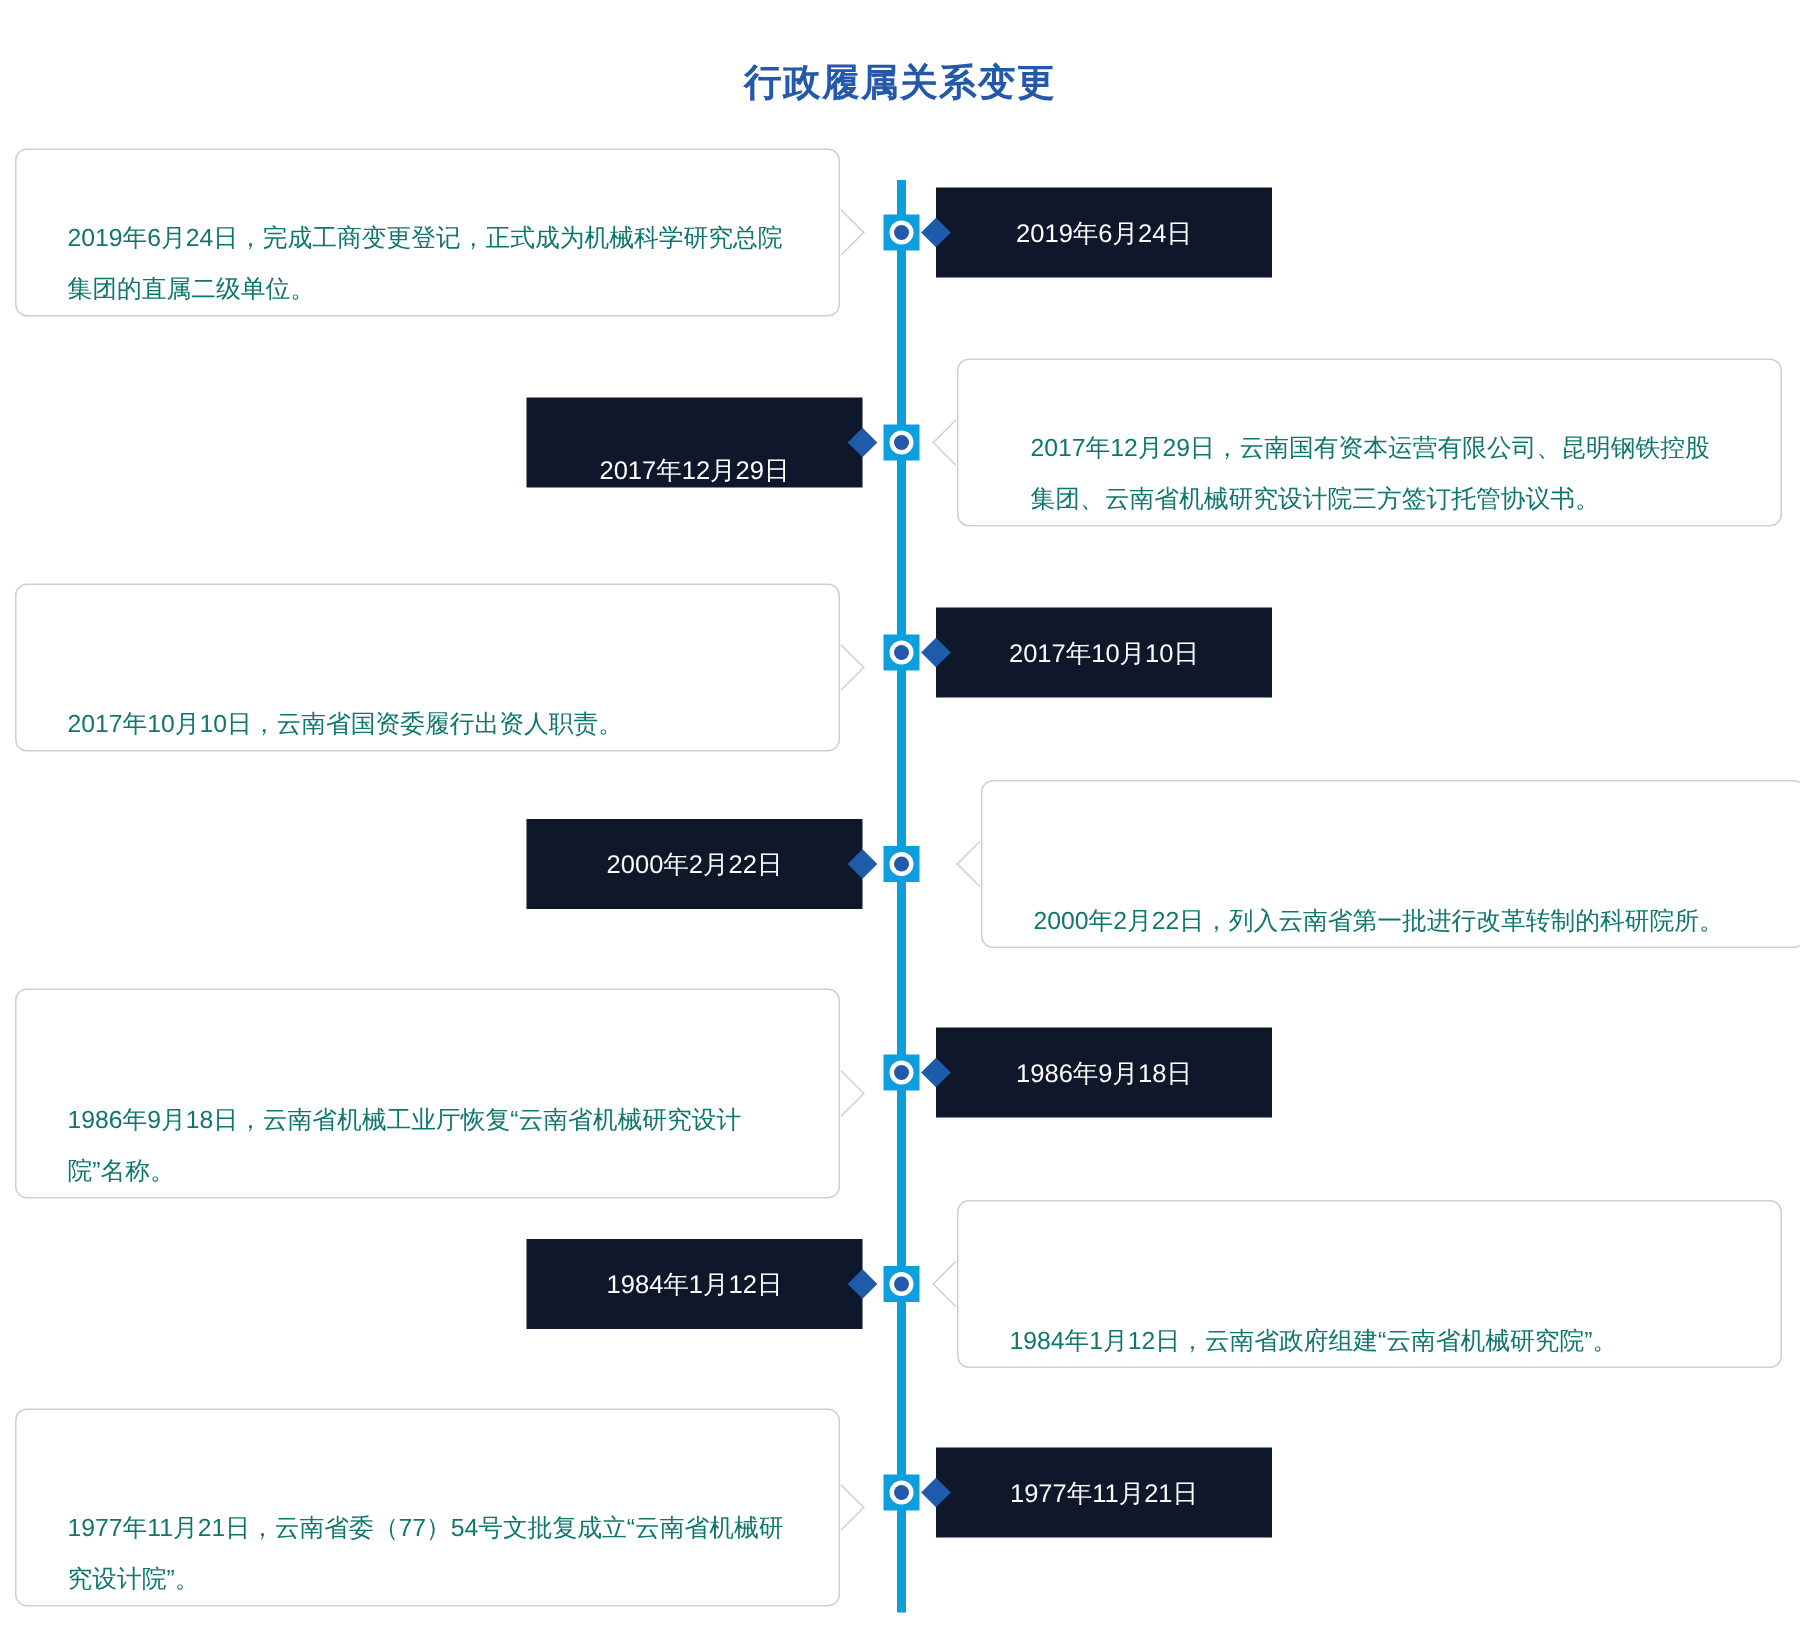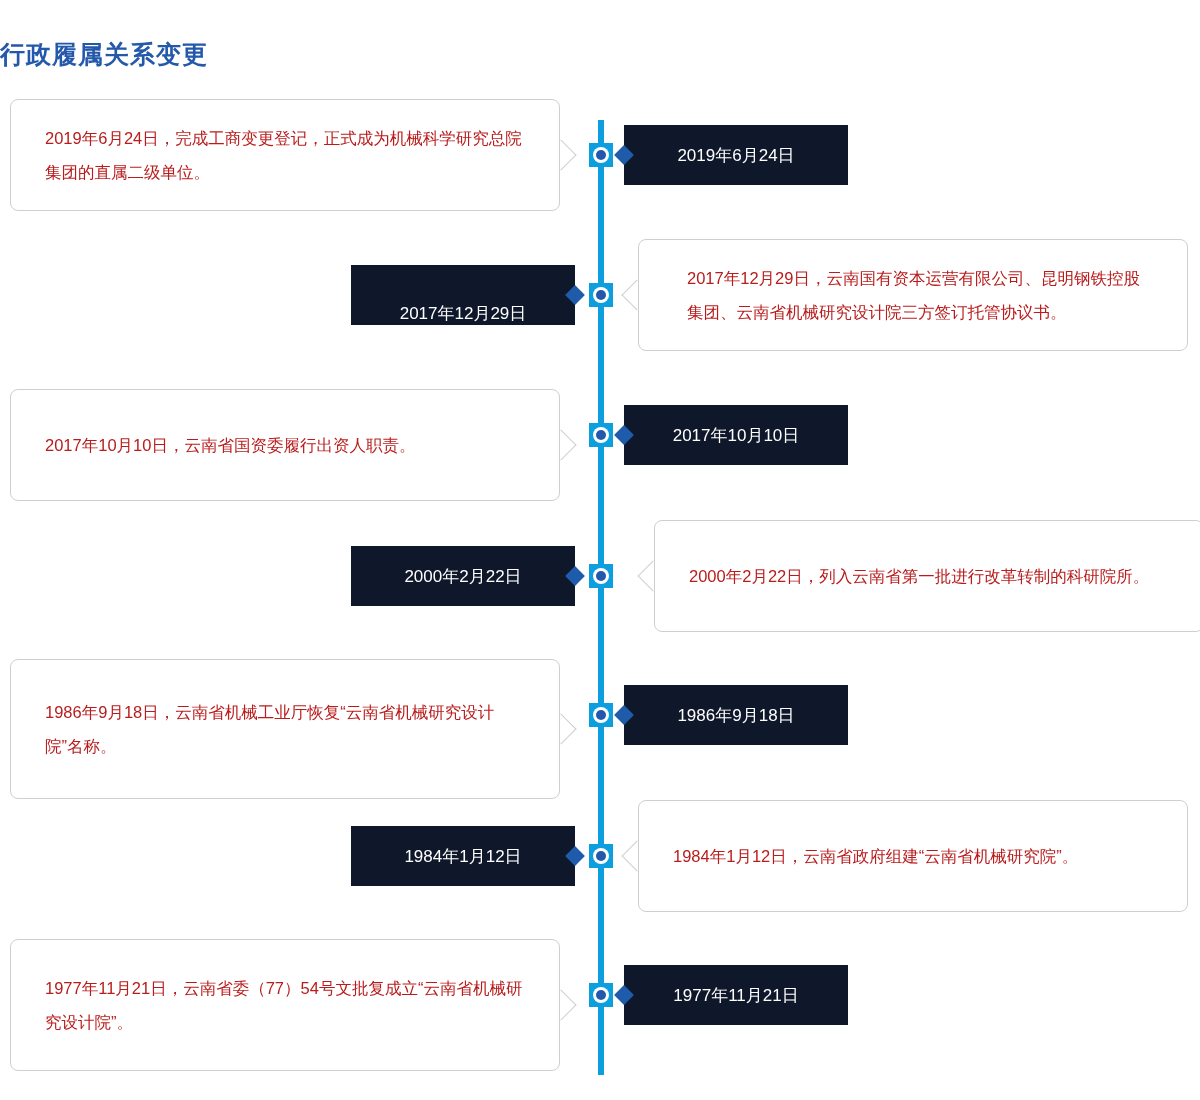--- a/index.html
+++ b/index.html
@@ -18,20 +18,21 @@
     height: 1100px;
     overflow: hidden;
   }
 
   
   .title {
     position: absolute;
     top: 38px;
     left: 0;
     width: 1200px;
+    text-align: center;
     font-size: 25px;
     font-weight: bold;
     color: #2458ab;
     letter-spacing: 1px;
     white-space: nowrap;
   }
 
   
   .spine {
     position: absolute;
@@ -78,26 +79,26 @@
     border-radius: 50%;
     background: #2458ab;
   }
 
   
   .card {
     position: absolute;
     border: 1px solid #cfcfcf;
     border-radius: 8px;
     background: #ffffff;
-    color: #b91c1c;
+    color: #0f766e;
     font-size: 16.5px;
     line-height: 34px;
     padding: 0 34px;
     display: flex;
-    align-items: center;
+    align-items: flex-end;
   }
   .card-left  { left: 10px;  width: 550px; }
   .card-right { left: 638px; width: 550px; }
 
   .card .txt { width: 100%; }
 
   
   .tail {
     position: absolute;
     width: 22px;

